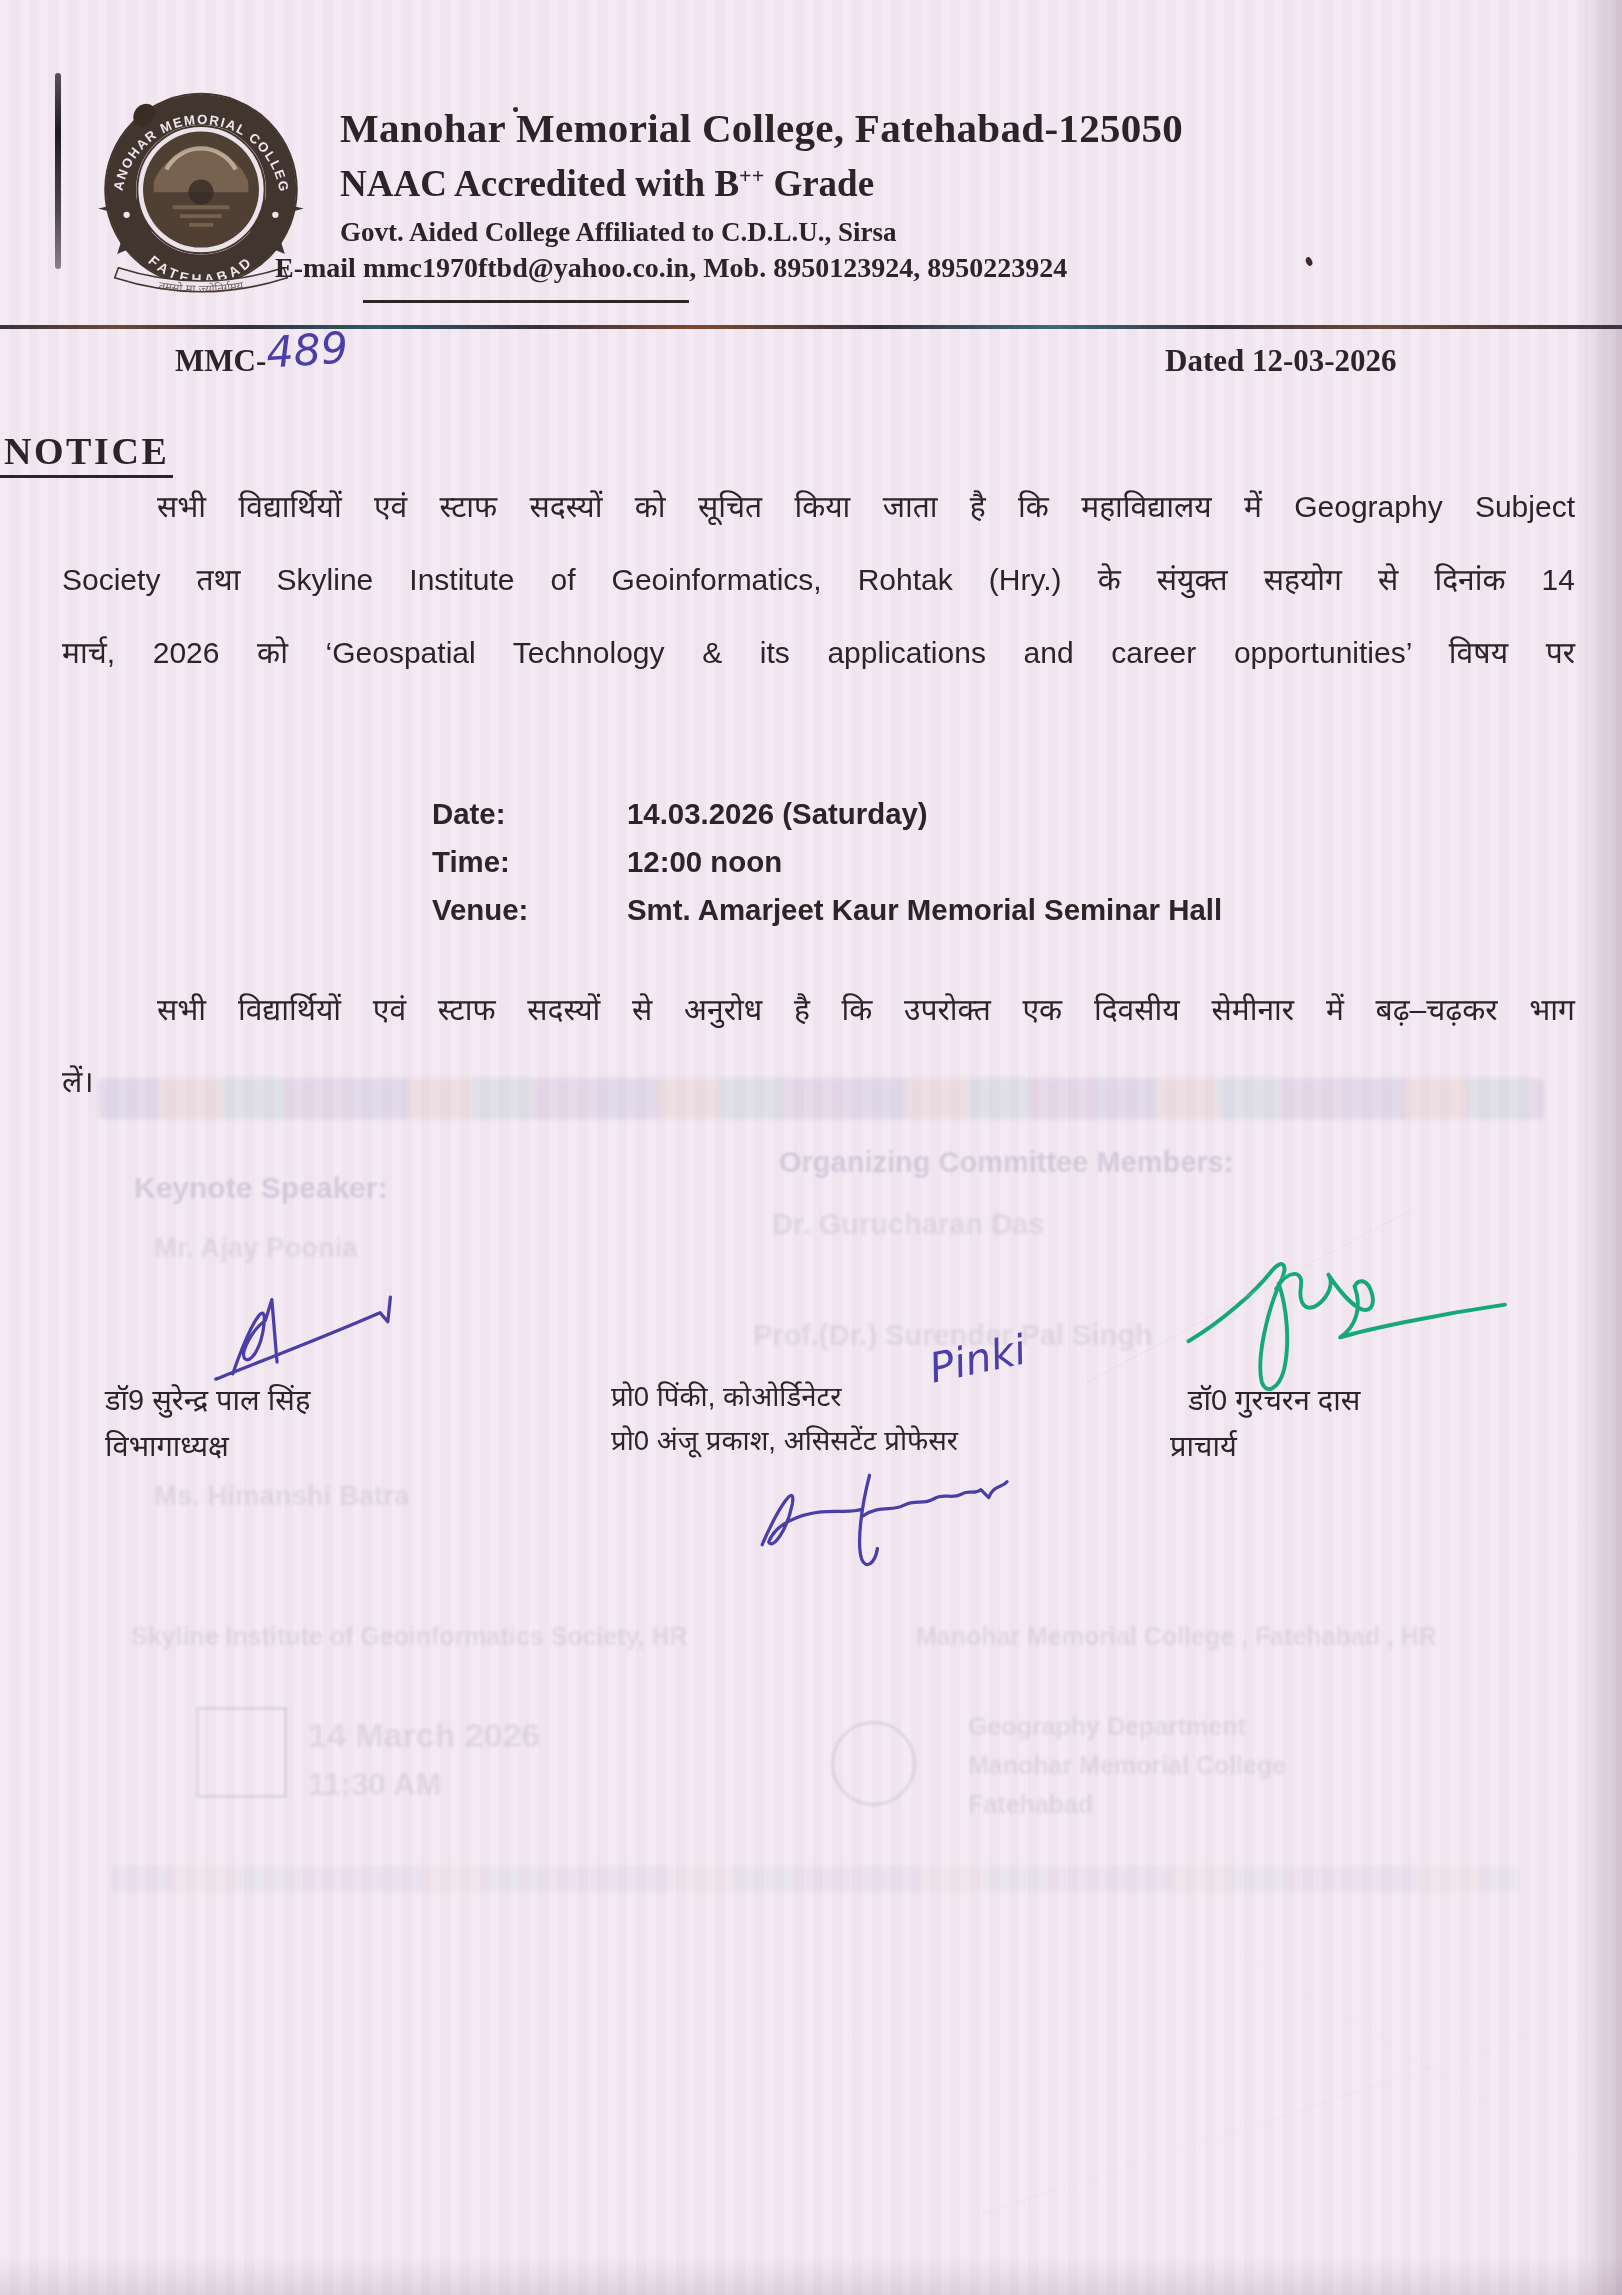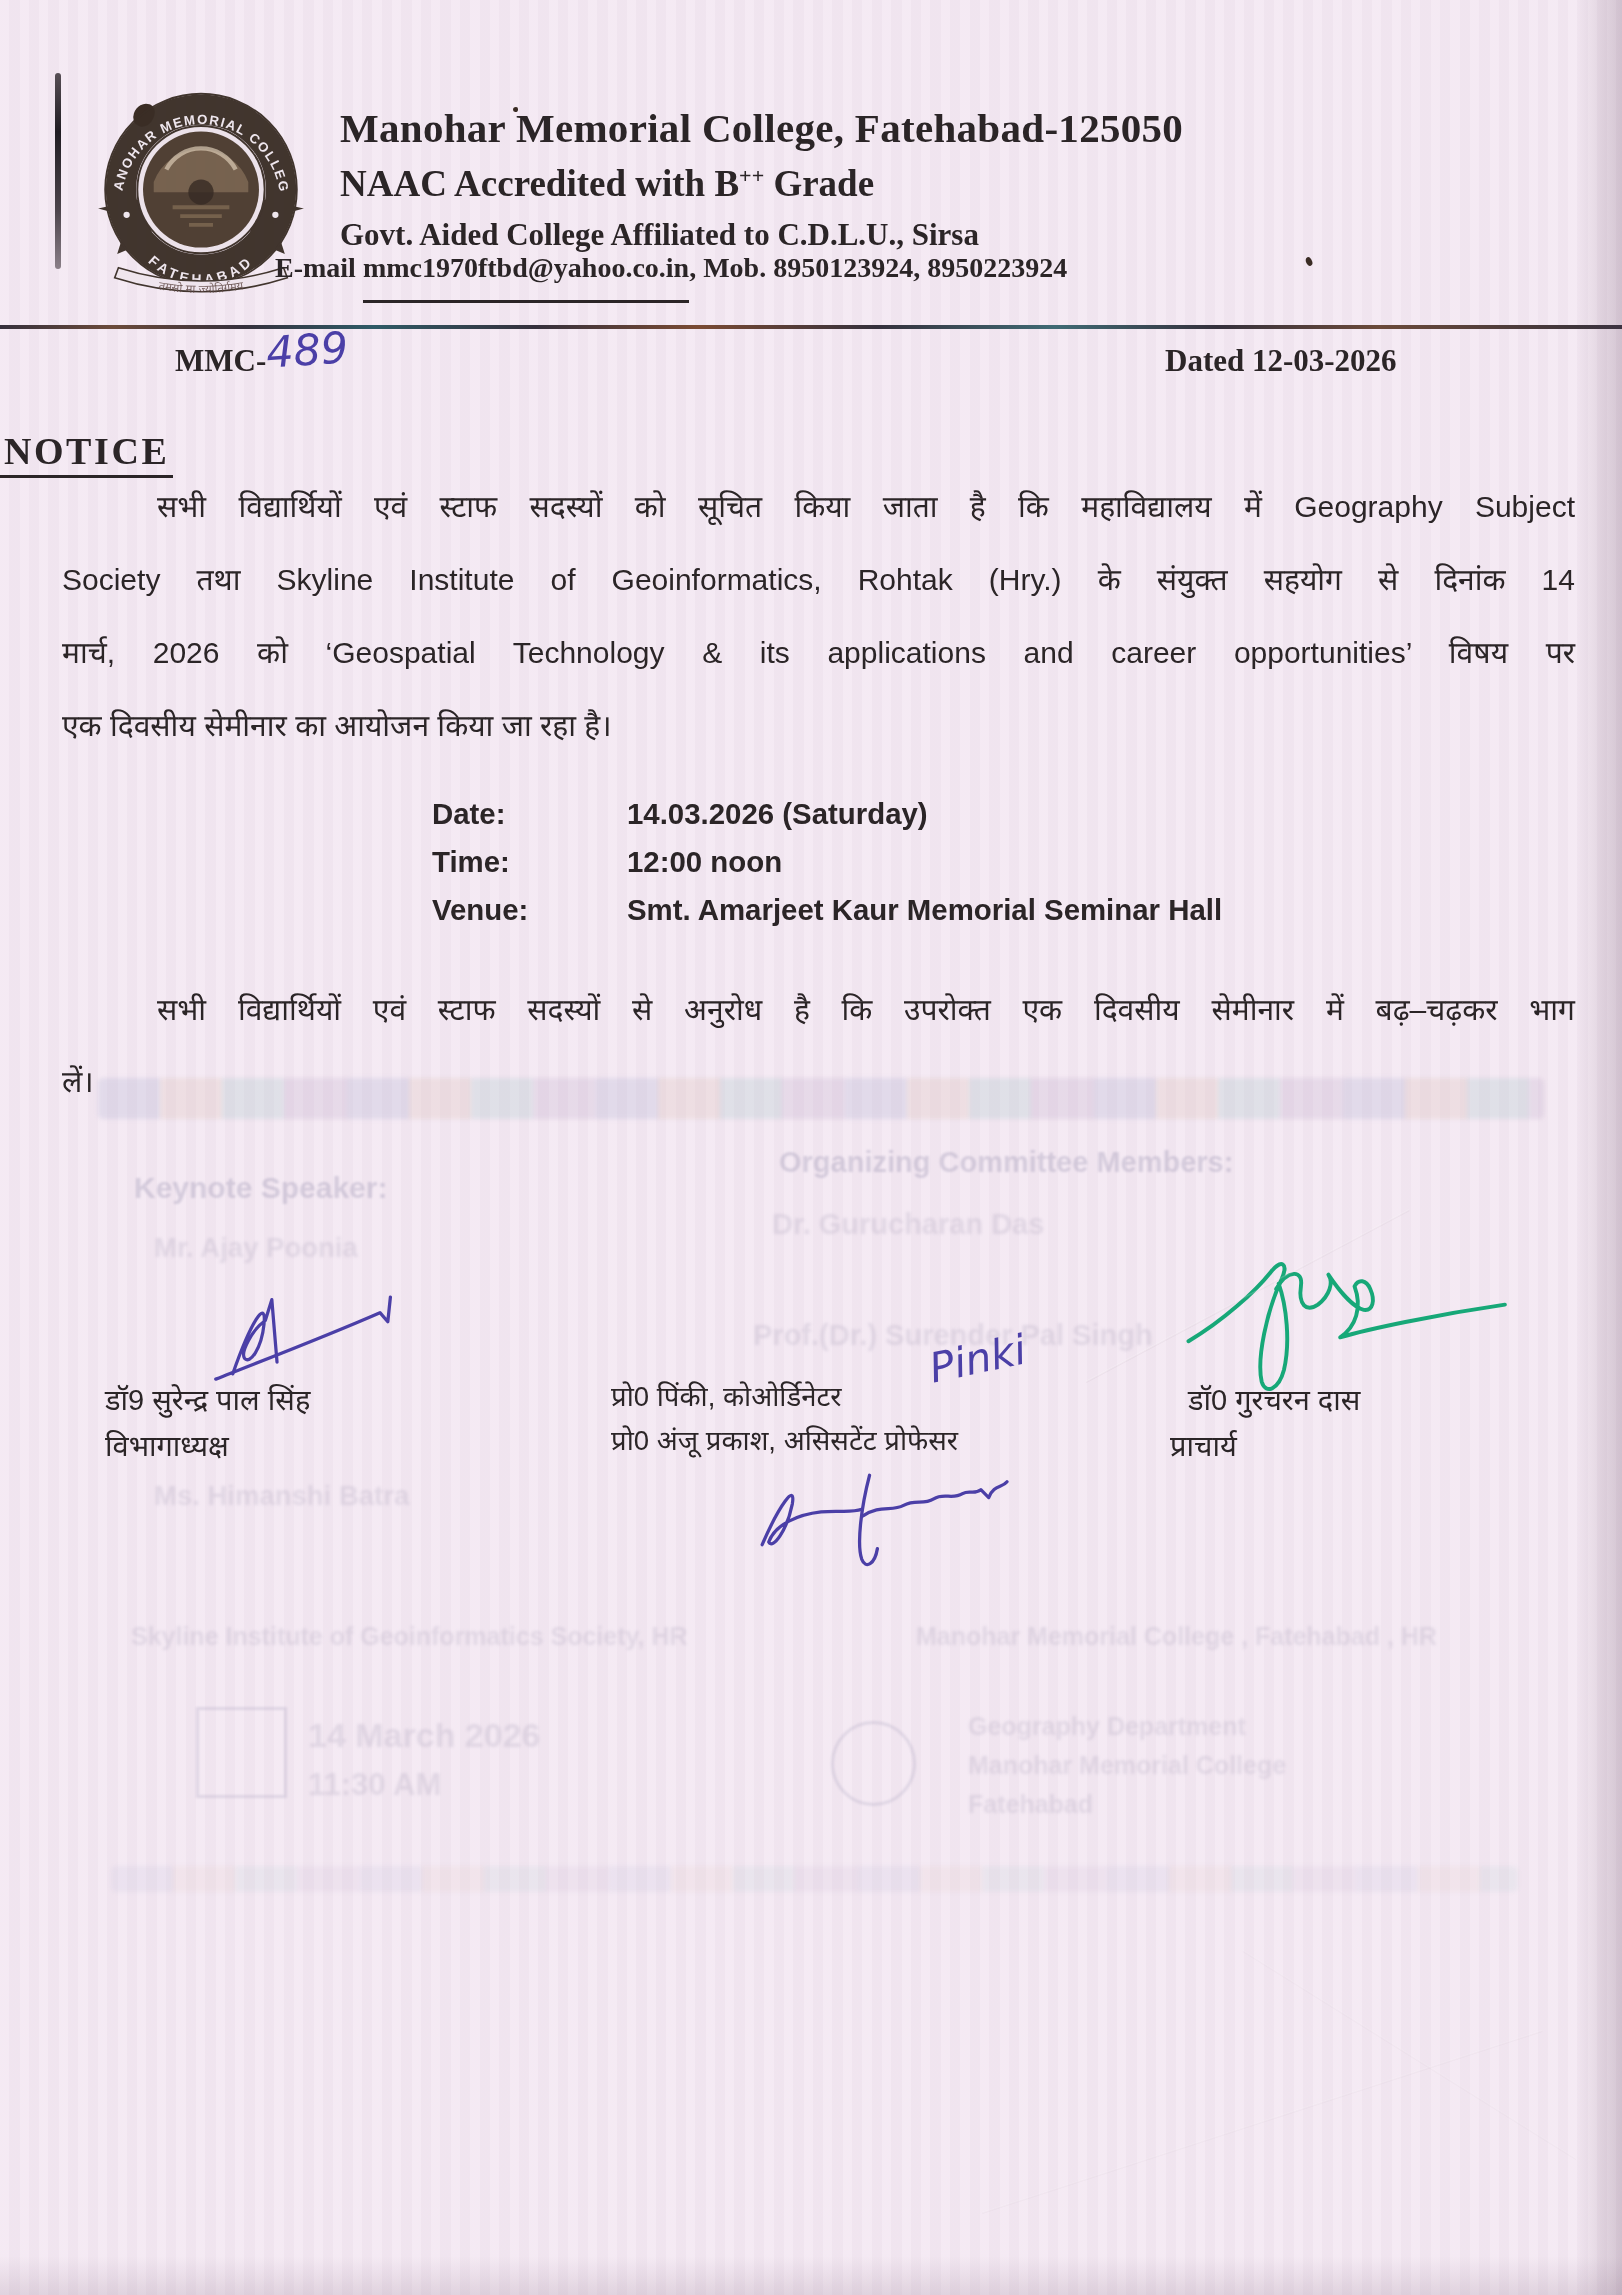--- a/index.html
+++ b/index.html
@@ -83,41 +83,40 @@
       </text>
     </svg>
   </div>
 
   <div class="abs serif bold center" style="left:340px;top:68px;width:1152px;font-size:41px;letter-spacing:0.3px;">Manohar Memorial College, Fatehabad-125050</div>
 
   <div class="abs serif bold center" style="left:340px;top:126px;width:1152px;font-size:37px;">
     <span>NAAC Accredited with B</span><sup style="font-size:22px;">++</sup><span> Grade</span>
   </div>
 
-  <div class="abs serif bold center" style="left:340px;top:181px;width:1152px;font-size:31px;">Govt. Aided College Affiliated to C.D.L.U., Sirsa</div>
+  <div class="abs serif bold center" style="left:340px;top:181px;width:1152px;font-size:27px;">Govt. Aided College Affiliated to C.D.L.U., Sirsa</div>
 
   <div class="abs serif bold center" style="left:275px;top:216px;width:1152px;font-size:28px;">
     <span>E-mail </span><span style="border-bottom:3.3px solid #2b2527;padding-bottom:17px;">mmc1970ftbd@yahoo.co.in</span><span>, Mob. 8950123924, 8950223924</span>
   </div>
 
   <div class="abs rule"></div>
 
   <div class="abs serif bold" style="left:175px;top:343px;font-size:31px;">MMC-</div>
   <div class="abs hand-blue" style="left:266px;top:325px;font-size:43px;transform:rotate(-4deg);">489</div>
   <div class="abs serif bold" style="left:1165px;top:343px;font-size:31px;">Dated 12-03-2026</div>
 
   <div class="abs center" style="left:0;top:393px;width:1623px;">
     <span class="serif bold" style="font-size:38px;letter-spacing:2.6px;border-bottom:3.9px solid #2b2527;padding:0 3.9px 2.6px;">NOTICE</span>
   </div>
 
   <div class="abs deva" style="left:62px;top:470px;width:1513px;font-size:30px;line-height:73px;">
     <div class="justline" style="padding-left:95px;">सभी विद्यार्थियों एवं स्टाफ सदस्यों को सूचित किया जाता है कि महाविद्यालय में Geography Subject</div>
     <div class="justline">Society तथा Skyline Institute of Geoinformatics, Rohtak (Hry.) के संयुक्त सहयोग से दिनांक 14</div>
     <div class="justline">मार्च, 2026 को ‘Geospatial Technology &amp; its applications and career opportunities’ विषय पर</div>
-    <div>एक दिवसीय सेमीनार का आयोजन किया जा रहा है।</div>
   </div>
 
   <div class="abs sans bold" style="left:432px;top:797px;font-size:29.4px;">Date:</div>
   <div class="abs sans bold" style="left:627px;top:797px;font-size:29.4px;">14.03.2026 (Saturday)</div>
 
   <div class="abs sans bold" style="left:432px;top:845px;font-size:29.4px;">Time:</div>
   <div class="abs sans bold" style="left:627px;top:845px;font-size:29.4px;">12:00 noon</div>
 
   <div class="abs sans bold" style="left:432px;top:893px;font-size:29.4px;">Venue:</div>
   <div class="abs sans bold" style="left:627px;top:893px;font-size:29.4px;">Smt. Amarjeet Kaur Memorial Seminar Hall</div>

